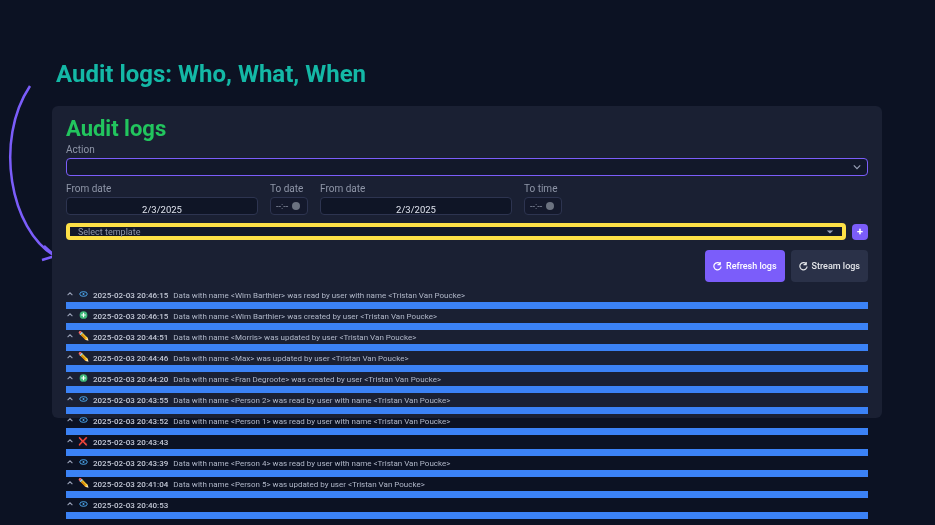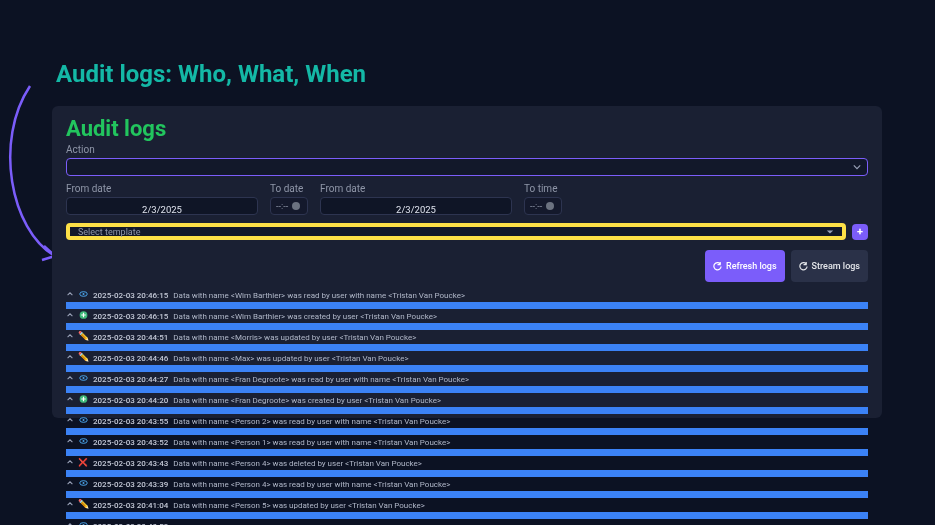--- a/index.html
+++ b/index.html
@@ -167,33 +167,20 @@
           </span>
           <span class="ts">2025-02-03 20:44:46</span>
           <span class="msg">Data with name &lt;Max&gt; was updated by user &lt;Tristan Van Poucke&gt;</span>
         </div>
         <div class="log-row">
           <svg class="chev-icon" viewBox="0 0 10 10">
             <path d="M2 6.5 L5 3.5 L8 6.5" stroke="#9aa2b8" stroke-width="1.3" fill="none"></path>
           </svg>
           <span class="tag-icon">
             <svg width="10" height="10" viewBox="0 0 10 10">
-              <ellipse cx="5" cy="5" rx="4.2" ry="2.6" fill="none" stroke="#4aa3e8" stroke-width="1.1"></ellipse>
-              <circle cx="5" cy="5" r="1.1" fill="#4aa3e8"></circle>
-            </svg>
-          </span>
-          <span class="ts">2025-02-03 20:44:27</span>
-          <span class="msg">Data with name &lt;Fran Degroote&gt; was read by user with name &lt;Tristan Van Poucke&gt;</span>
-        </div>
-        <div class="log-row">
-          <svg class="chev-icon" viewBox="0 0 10 10">
-            <path d="M2 6.5 L5 3.5 L8 6.5" stroke="#9aa2b8" stroke-width="1.3" fill="none"></path>
-          </svg>
-          <span class="tag-icon">
-            <svg width="10" height="10" viewBox="0 0 10 10">
               <circle cx="5" cy="5" r="4.3" fill="#3fb97a"></circle>
               <path d="M5 2.5 L5 7.5 M2.5 5 L7.5 5" stroke="#fff" stroke-width="1.3"></path>
             </svg>
           </span>
           <span class="ts">2025-02-03 20:44:20</span>
           <span class="msg">Data with name &lt;Fran Degroote&gt; was created by user &lt;Tristan Van Poucke&gt;</span>
         </div>
         <div class="log-row">
           <svg class="chev-icon" viewBox="0 0 10 10">
             <path d="M2 6.5 L5 3.5 L8 6.5" stroke="#9aa2b8" stroke-width="1.3" fill="none"></path>
@@ -221,21 +208,20 @@
           <span class="msg">Data with name &lt;Person 1&gt; was read by user with name &lt;Tristan Van Poucke&gt;</span>
         </div>
         <div class="log-row">
           <svg class="chev-icon" viewBox="0 0 10 10">
             <path d="M2 6.5 L5 3.5 L8 6.5" stroke="#9aa2b8" stroke-width="1.3" fill="none"></path>
           </svg>
           <span class="tag-icon">
             <span style="font-size:8px">❌</span>
           </span>
           <span class="ts">2025-02-03 20:43:43</span>
-          <span class="msg">Data with name &lt;Person 4&gt; was deleted by user &lt;Tristan Van Poucke&gt;</span>
         </div>
         <div class="log-row">
           <svg class="chev-icon" viewBox="0 0 10 10">
             <path d="M2 6.5 L5 3.5 L8 6.5" stroke="#9aa2b8" stroke-width="1.3" fill="none"></path>
           </svg>
           <span class="tag-icon">
             <svg width="10" height="10" viewBox="0 0 10 10">
               <ellipse cx="5" cy="5" rx="4.2" ry="2.6" fill="none" stroke="#4aa3e8" stroke-width="1.1"></ellipse>
               <circle cx="5" cy="5" r="1.1" fill="#4aa3e8"></circle>
             </svg>

